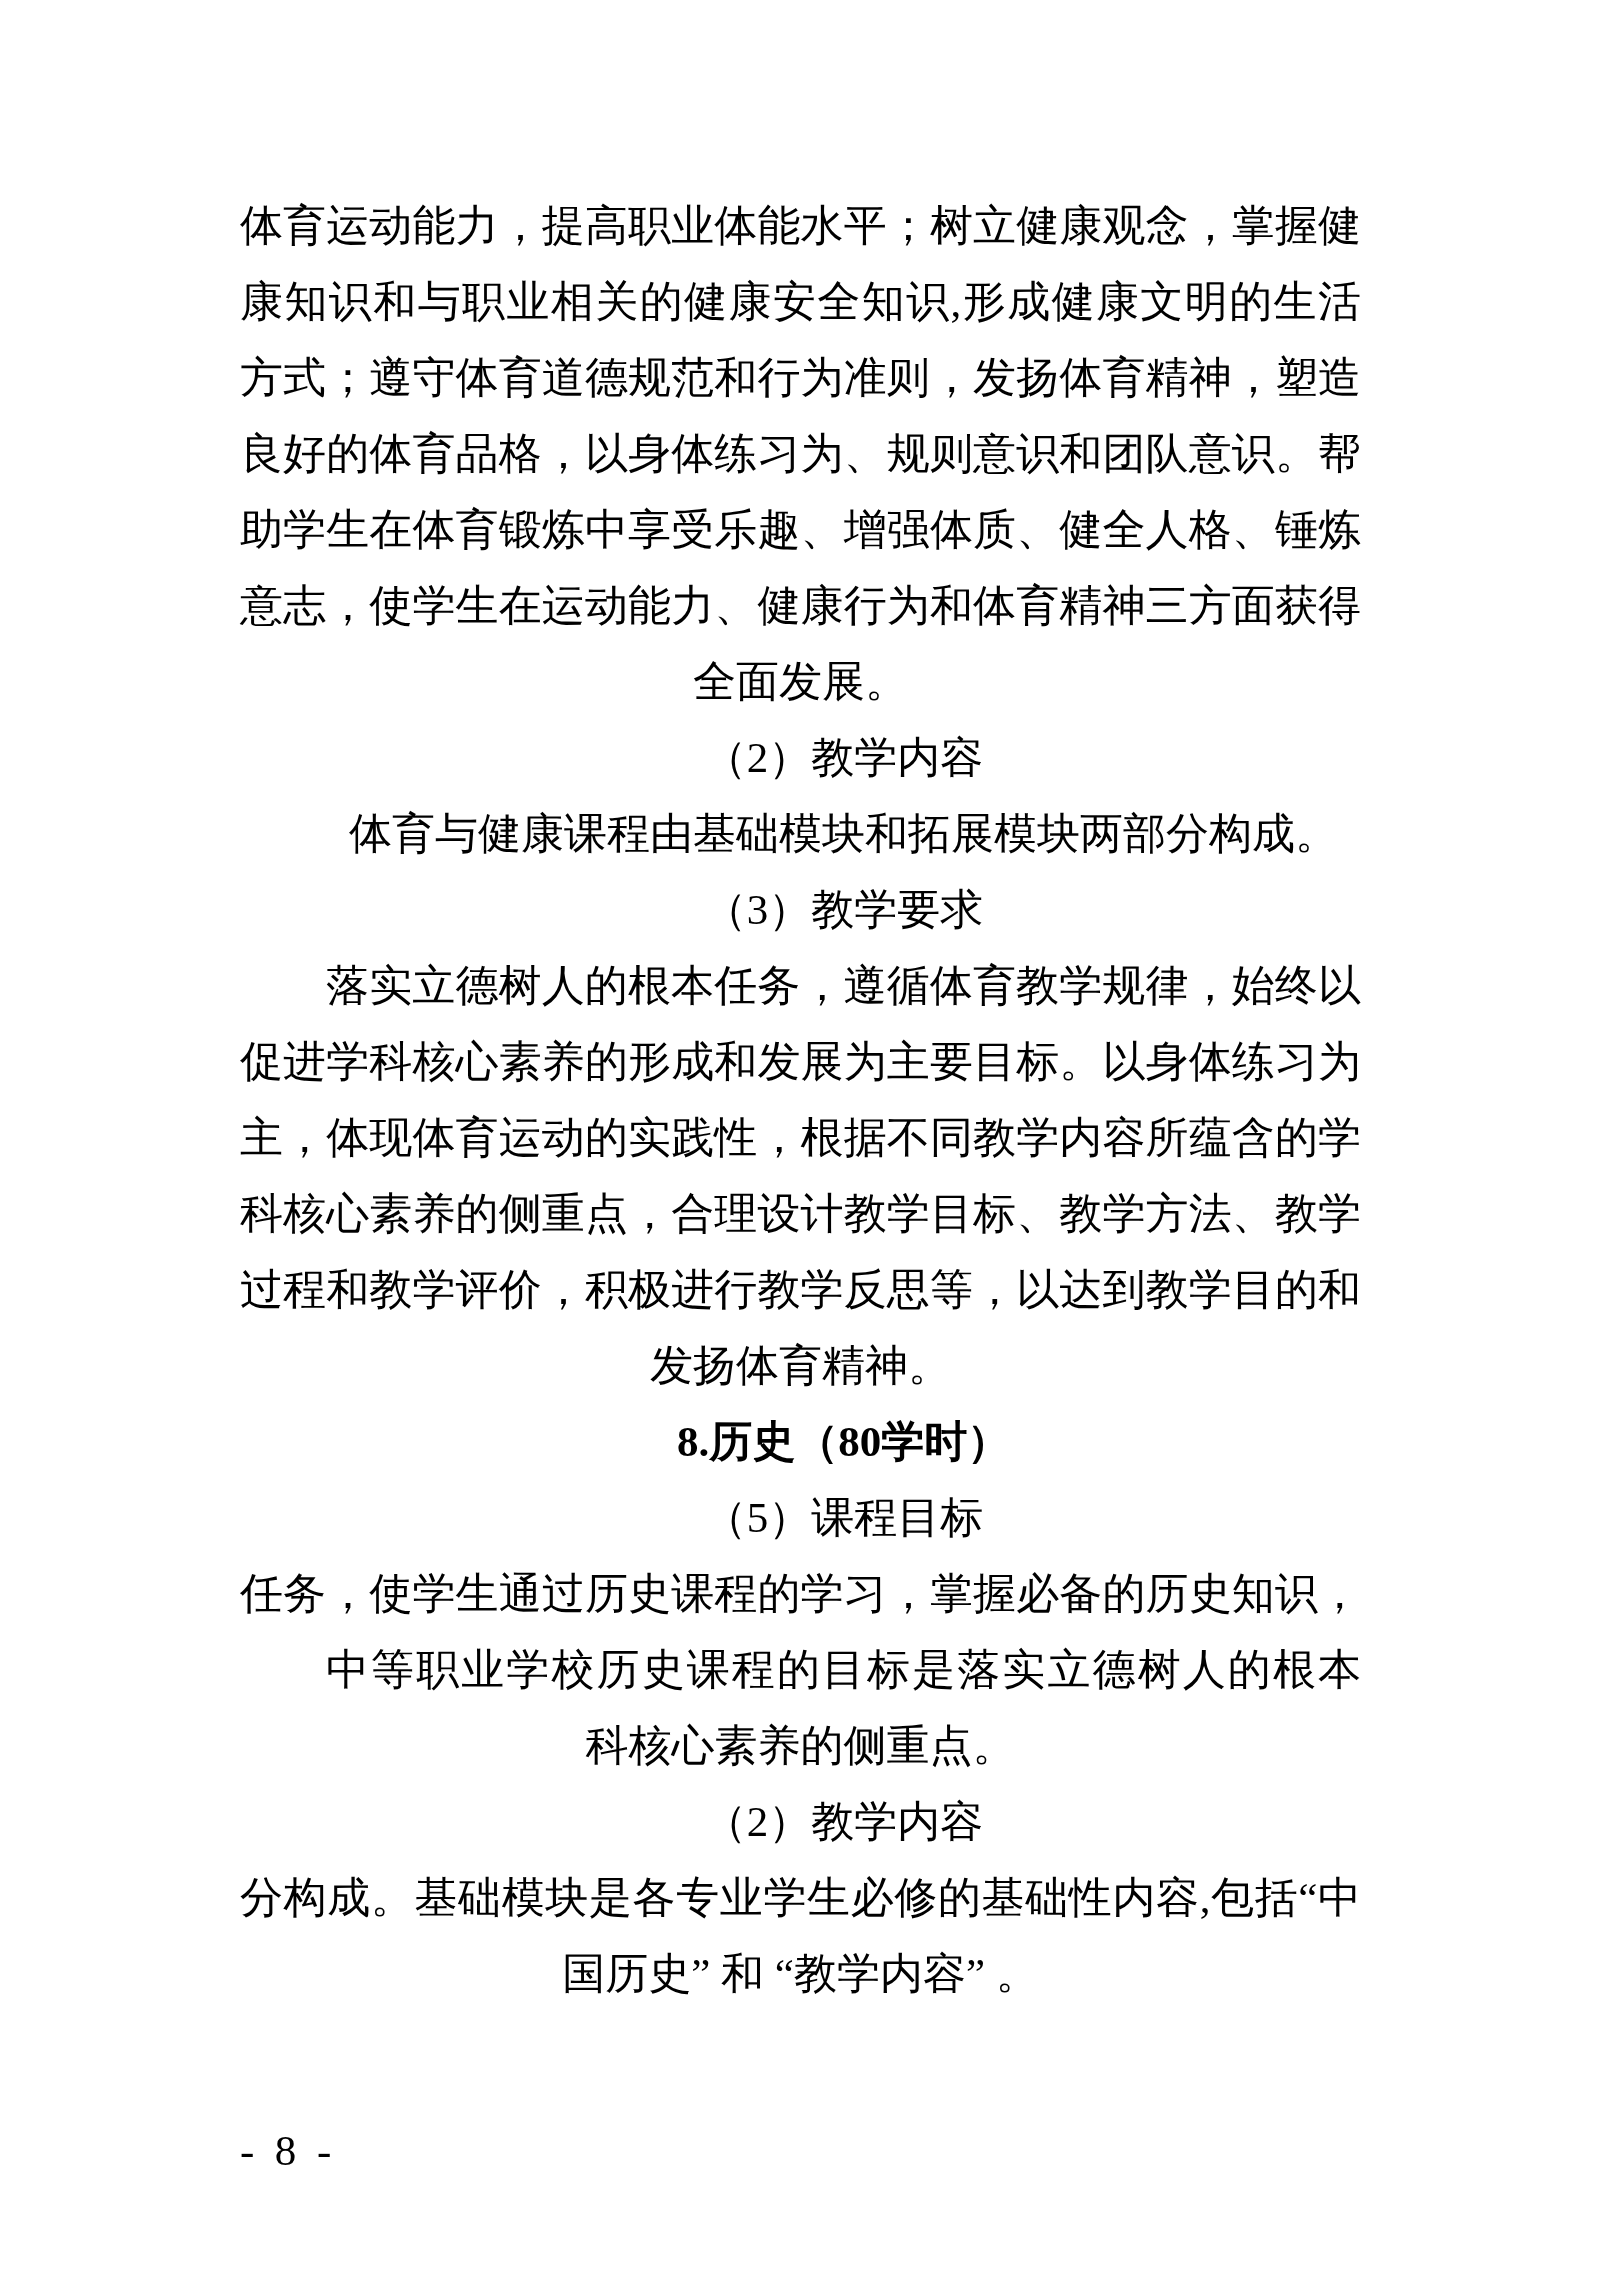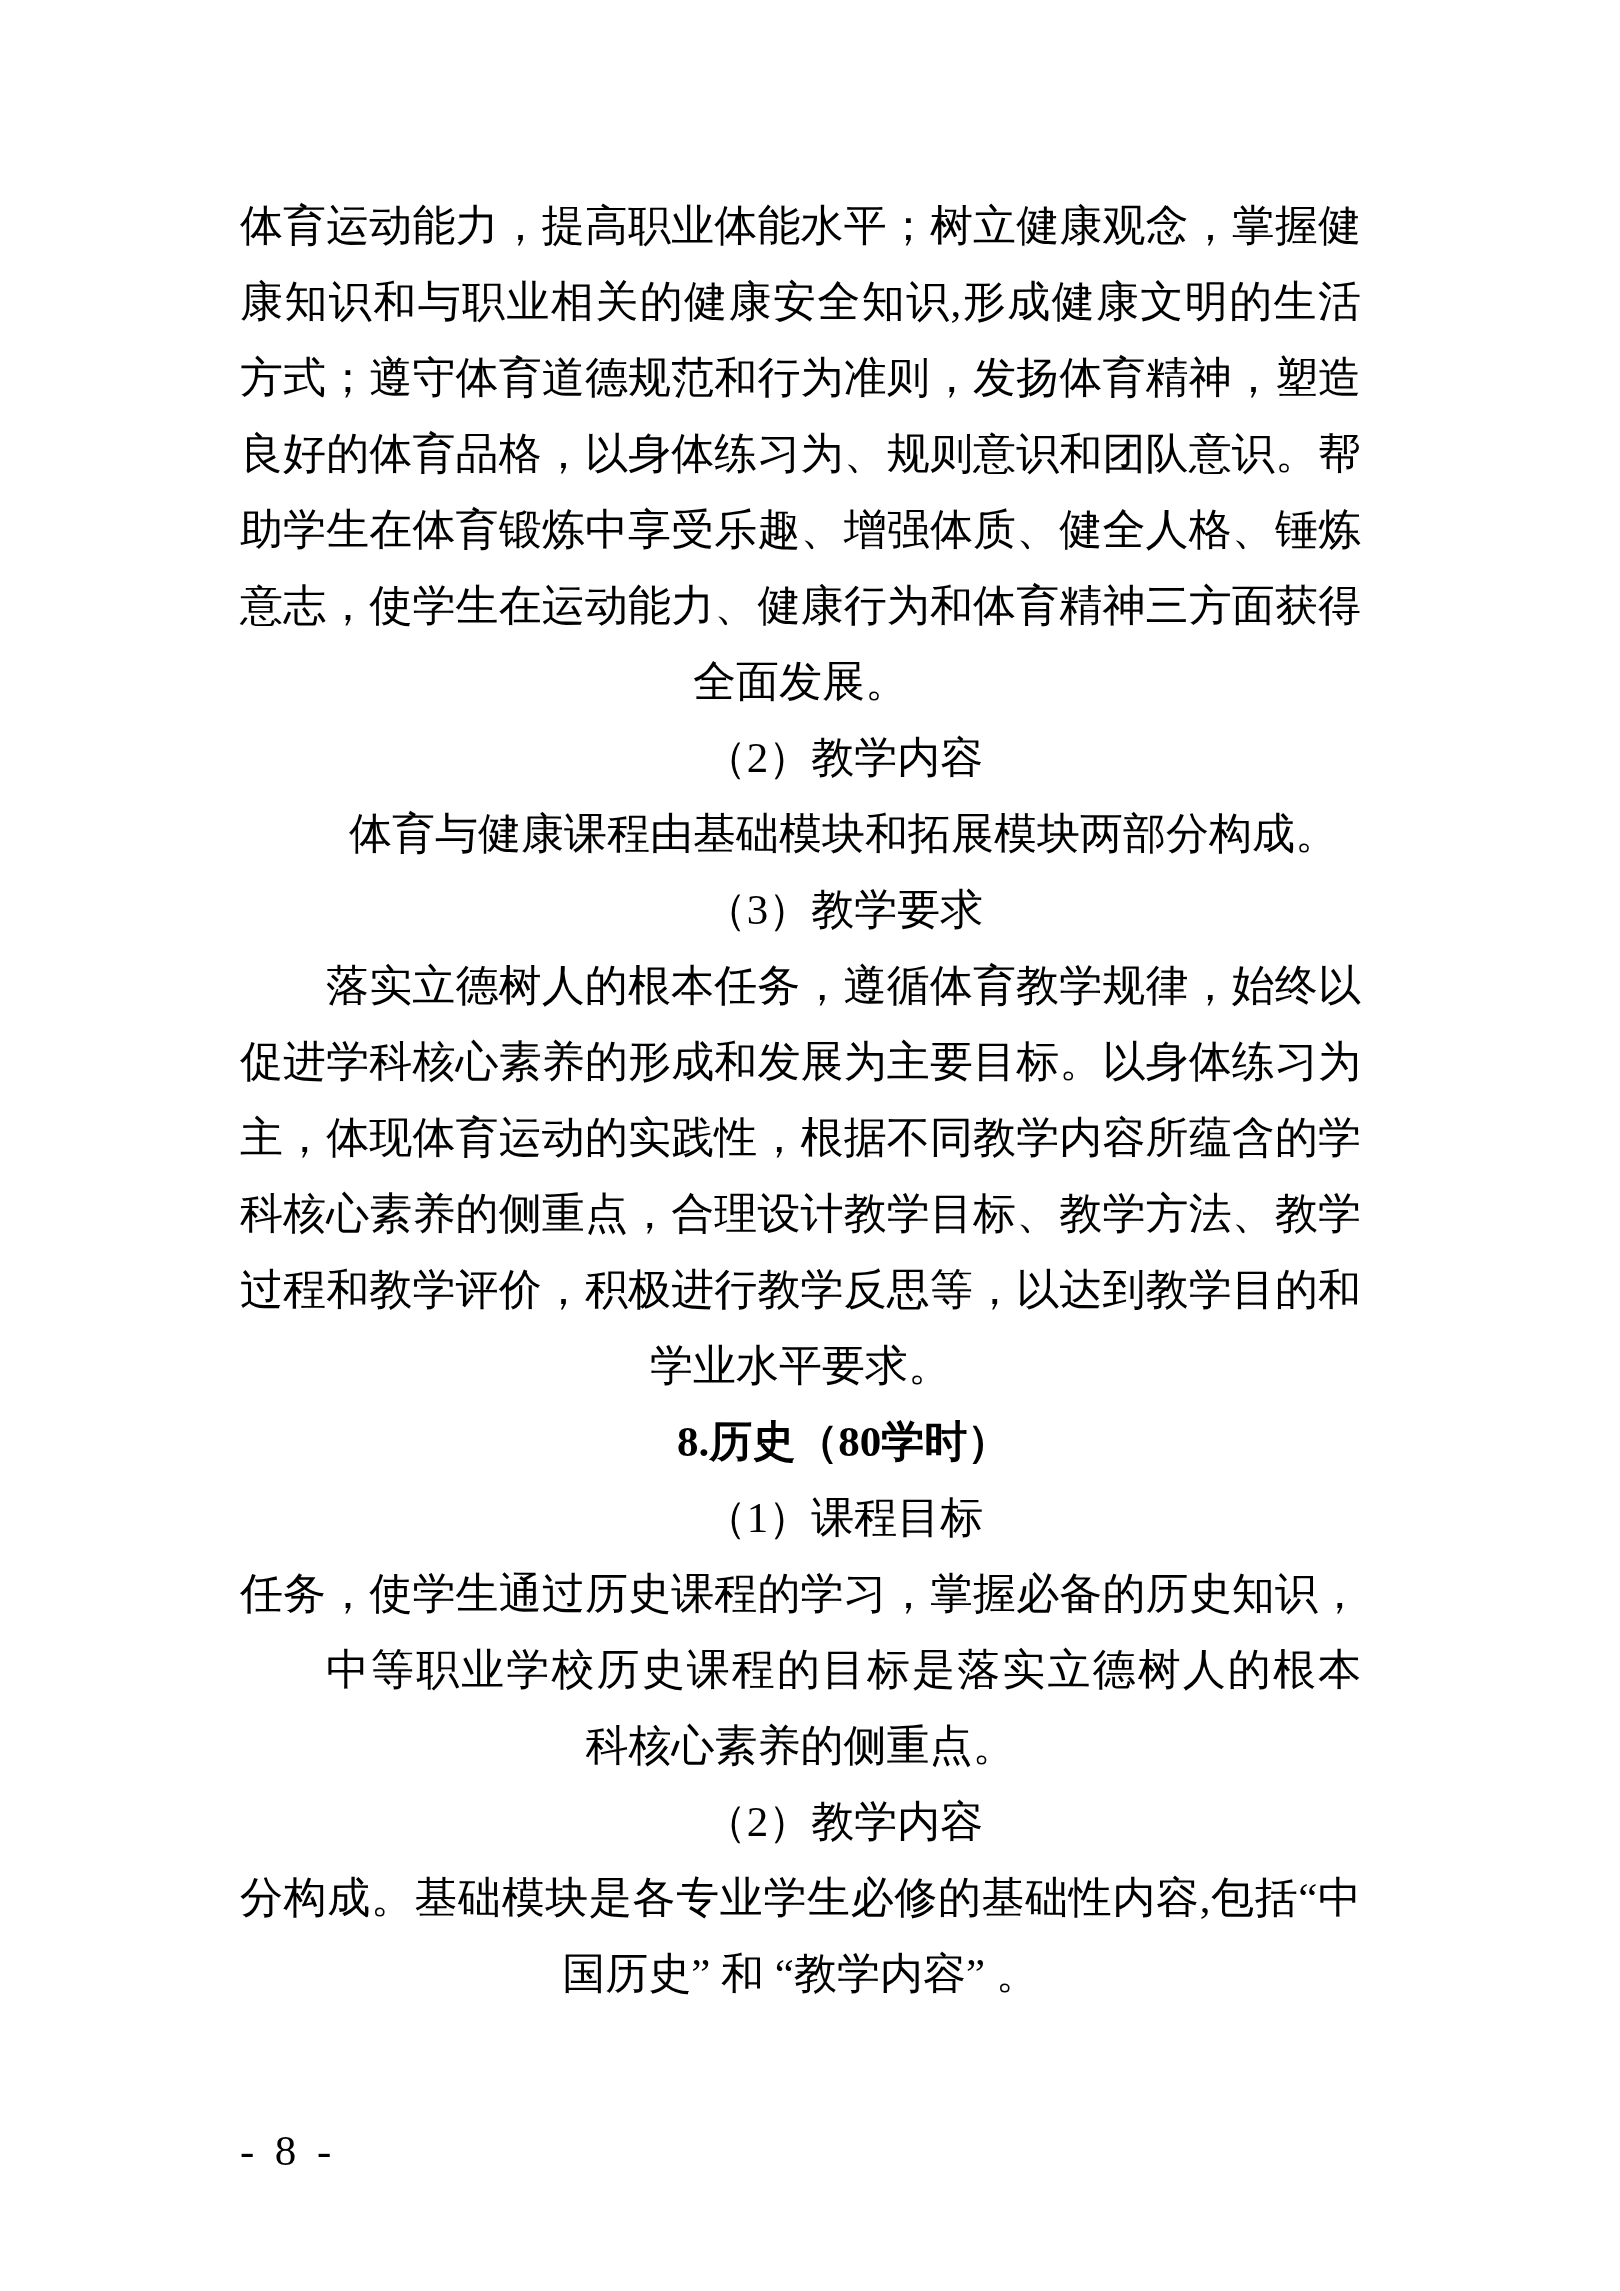--- a/index.html
+++ b/index.html
@@ -67,23 +67,23 @@
       <div class="line justify">意志，使学生在运动能力、健康行为和体育精神三方面获得</div>
       <div class="line">全面发展。</div>
       <div class="line indent">（2）教学内容</div>
       <div class="line indent">体育与健康课程由基础模块和拓展模块两部分构成。</div>
       <div class="line indent">（3）教学要求</div>
       <div class="line indent justify">落实立德树人的根本任务，遵循体育教学规律，始终以</div>
       <div class="line justify">促进学科核心素养的形成和发展为主要目标。以身体练习为</div>
       <div class="line justify">主，体现体育运动的实践性，根据不同教学内容所蕴含的学</div>
       <div class="line justify">科核心素养的侧重点，合理设计教学目标、教学方法、教学</div>
       <div class="line justify">过程和教学评价，积极进行教学反思等，以达到教学目的和</div>
-      <div class="line">学业水平要求。</div>
+      <div class="line">发扬体育精神。</div>
       <div class="line indent bold">8.历史（80学时）</div>
-      <div class="line indent">（1）课程目标</div>
+      <div class="line indent">（5）课程目标</div>
       <div class="line justify">任务，使学生通过历史课程的学习，掌握必备的历史知识，</div>
       <div class="line indent justify">中等职业学校历史课程的目标是落实立德树人的根本</div>
       <div class="line">科核心素养的侧重点。</div>
       <div class="line indent">（2）教学内容</div>
       <div class="line justify">分构成。基础模块是各专业学生必修的基础性内容,包括“中</div>
       <div class="line">国历史” 和 “教学内容” 。</div>
     </div>
   <div class="footer">- 8 -</div>
 </div>
 

